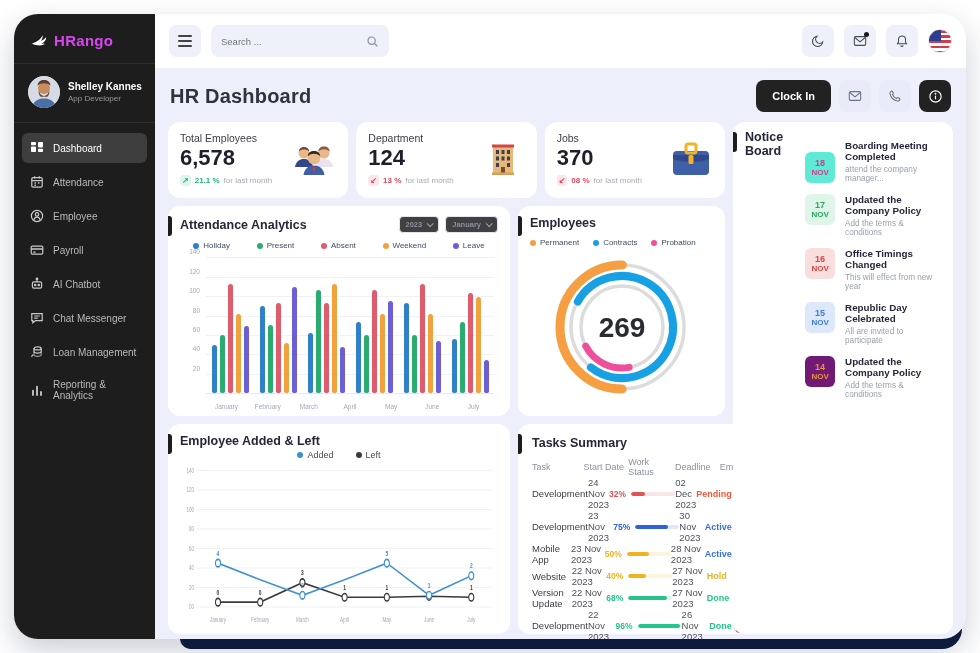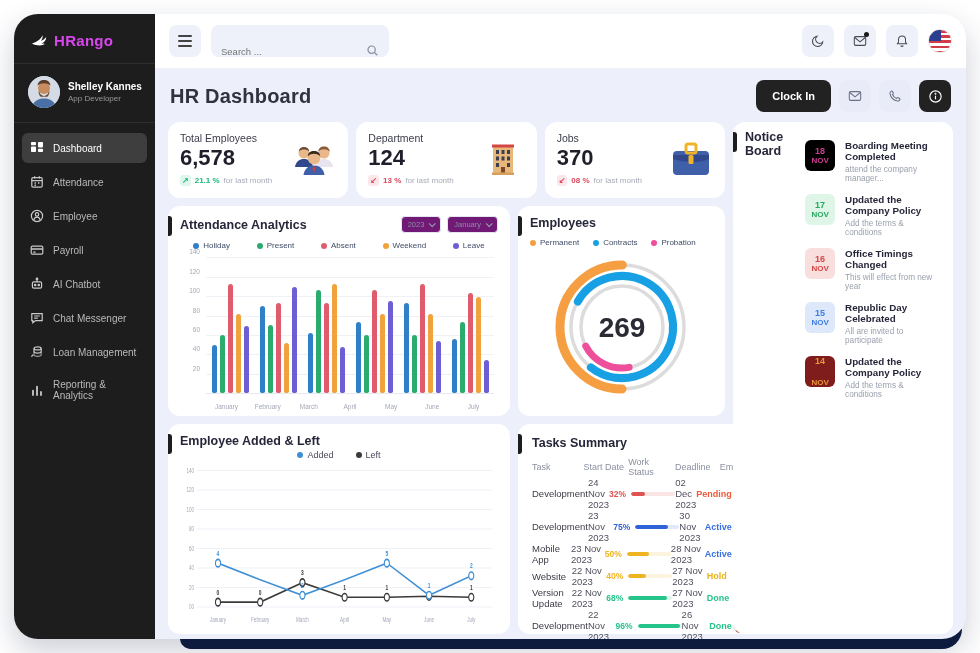--- a/index.html
+++ b/index.html
@@ -30,21 +30,21 @@
 
   
   .main { flex:1; display:flex; flex-direction:column; min-width:0; }
   .topbar { height:54px; background:#fff; display:flex; align-items:center; gap:10px;
     padding:0 14px; flex-shrink:0; }
   .sq-btn { width:32px; height:32px; border-radius:8px; background:#eef1fa; border:none;
     display:flex; align-items:center; justify-content:center; cursor:pointer; color:#555; position:relative; }
   .burger { display:flex; flex-direction:column; gap:3px; }
   .burger span { display:block; width:14px; height:2px; background:#444; border-radius:2px; }
   .search-box { width:178px; height:32px; background:#eef1fa; border-radius:8px;
-    display:flex; align-items:flex-end; padding:0 10px; gap:6px; }
+    display:flex; align-items:center; padding:0 10px; gap:6px; }
   .search-box input { flex:1; border:none; background:transparent; outline:none;
     font-size:9.5px; color:#555; font-family:"Liberation Sans",sans-serif; }
   .topbar-spacer { flex:1; }
   .badge-dot { position:absolute; top:7px; right:7px; width:5px; height:5px; border-radius:50%; background:#1a1a1a; }
   .flag { width:24px; height:24px; border-radius:50%; overflow:hidden; position:relative; cursor:pointer;
     background:repeating-linear-gradient(180deg,#d23b47 0 2.6px,#fff 2.6px 5.2px); border:1px solid #e5e5e5;}
   .flag::after { content:""; position:absolute; left:0; top:0; width:12px; height:11px; background:#2c3e8f; }
 
   .content { flex:1; padding:0 13px 12px; display:flex; flex-direction:column; min-height:0; }
   .page-head { display:flex; align-items:center; padding:12px 2px 10px; }
@@ -73,21 +73,21 @@
   .chg-chip { font-size:8px; padding:1px 2px; border-radius:3px; font-weight:bold; }
   .chg-pct { font-weight:bold; }
   .stat-ico { width:44px; display:flex; align-items:center; justify-content:center; }
 
   
   .charts-row { display:grid; grid-template-columns:342px 1fr; gap:8px; }
   .att-card { padding:10px 12px 8px; height:210px; display:flex; flex-direction:column; }
   .att-head { display:flex; align-items:center; }
   .selects { margin-left:auto; display:flex; gap:6px; }
   .mini-select { font-size:7.5px; color:#8a8fa3; border:1px solid #e4e7f2; border-radius:4px;
-    padding:3px 6px; display:flex; align-items:center; gap:5px; background:#701a75; cursor:pointer; }
+    padding:3px 6px; display:flex; align-items:center; gap:5px; background:#404040; cursor:pointer;font-weight:bold; }
   .chev { width:5px; height:5px; border-right:1px solid #9aa0b5; border-bottom:1px solid #9aa0b5;
     transform:rotate(45deg) translateY(-1px); }
   .legend { display:flex; justify-content:space-around; margin:8px 0 2px; }
   .leg-item { display:flex; align-items:center; gap:4px; font-size:8px; color:#3f4b66; }
   .leg-dot { width:6px; height:6px; border-radius:50%; }
   .att-plot { position:relative; flex:1; margin-top:2px; }
   .gridline { position:absolute; left:26px; right:4px; height:1px; background:#f0f1f7; }
   .gridlabel { position:absolute; left:0; width:20px; text-align:right; font-size:6.5px; color:#a4a8b8; transform:translateY(-50%); }
   .bars-area { position:absolute; left:26px; right:4px; top:0; bottom:14px; display:flex;
     border-bottom:1px solid #e7e9f2; }
@@ -844,21 +844,21 @@
                 </div>
             </div>
           </div>
         </div>
 
         <div class="card notice-card">
           <span class="title-bar"></span>
           <span class="card-title">Notice Board</span>
           <div class="notice-list" id="notice-list">
               <div class="notice-item">
-                <span class="date-badge" style="background: #000000; color: rgb(207, 61, 143);">
+                <span class="date-badge" style="background: #5eead4; color: rgb(207, 61, 143); margin-top: 12px;">
                   <span class="date-day">18</span>
                   <span class="date-mon">NOV</span>
                 </span>
                 <span>
                   <div class="notice-title">Boarding Meeting Completed</div>
                   <div class="notice-desc">attend the company manager...</div>
                 </span>
               </div>
               <div class="notice-item">
                 <span class="date-badge" style="background: rgb(222, 245, 231); color: rgb(39, 168, 95);">
@@ -884,21 +884,21 @@
                 <span class="date-badge" style="background: rgb(221, 233, 251); color: rgb(61, 125, 224);">
                   <span class="date-day">15</span>
                   <span class="date-mon">NOV</span>
                 </span>
                 <span>
                   <div class="notice-title">Republic Day Celebrated</div>
                   <div class="notice-desc">All are invited to participate</div>
                 </span>
               </div>
               <div class="notice-item">
-                <span class="date-badge" style="background: #7f1d1d; color: rgb(232, 150, 58); justify-content: space-between;">
+                <span class="date-badge" style="background: #701a75; color: rgb(232, 150, 58);">
                   <span class="date-day">14</span>
                   <span class="date-mon">NOV</span>
                 </span>
                 <span>
                   <div class="notice-title">Updated the Company Policy</div>
                   <div class="notice-desc">Add the terms &amp; conditions</div>
                 </span>
               </div>
             </div>
         </div>

